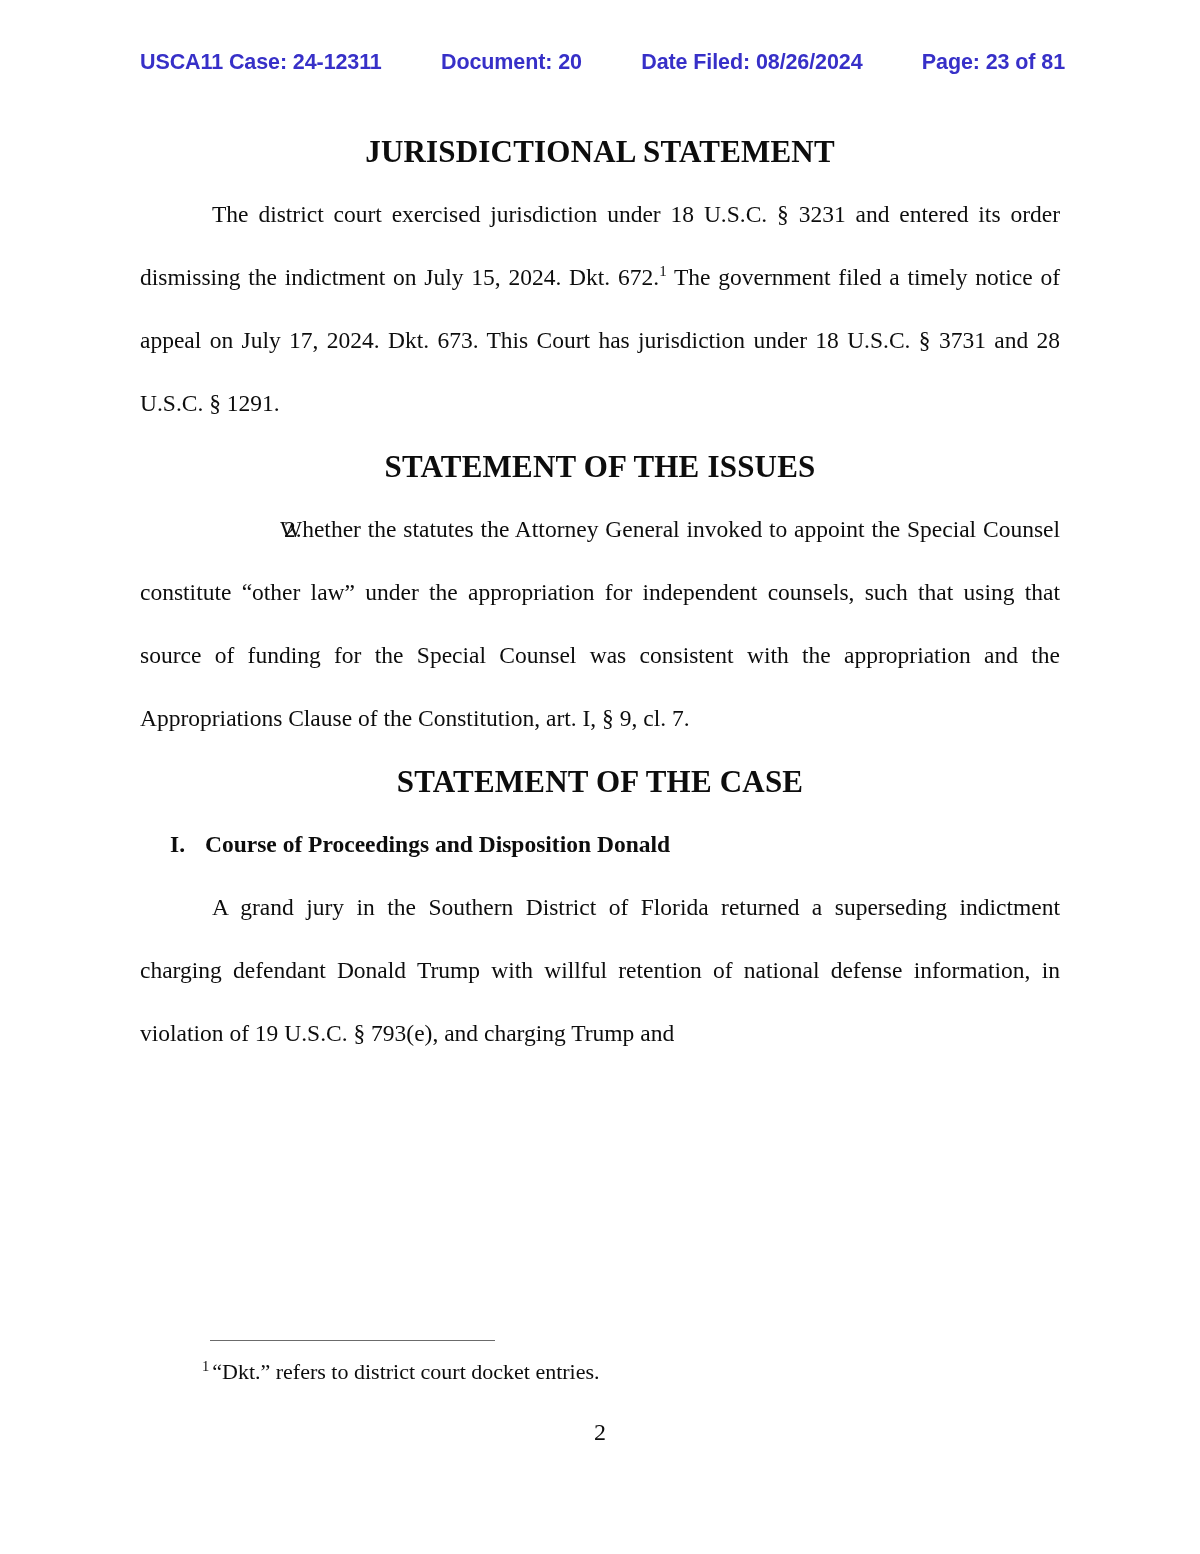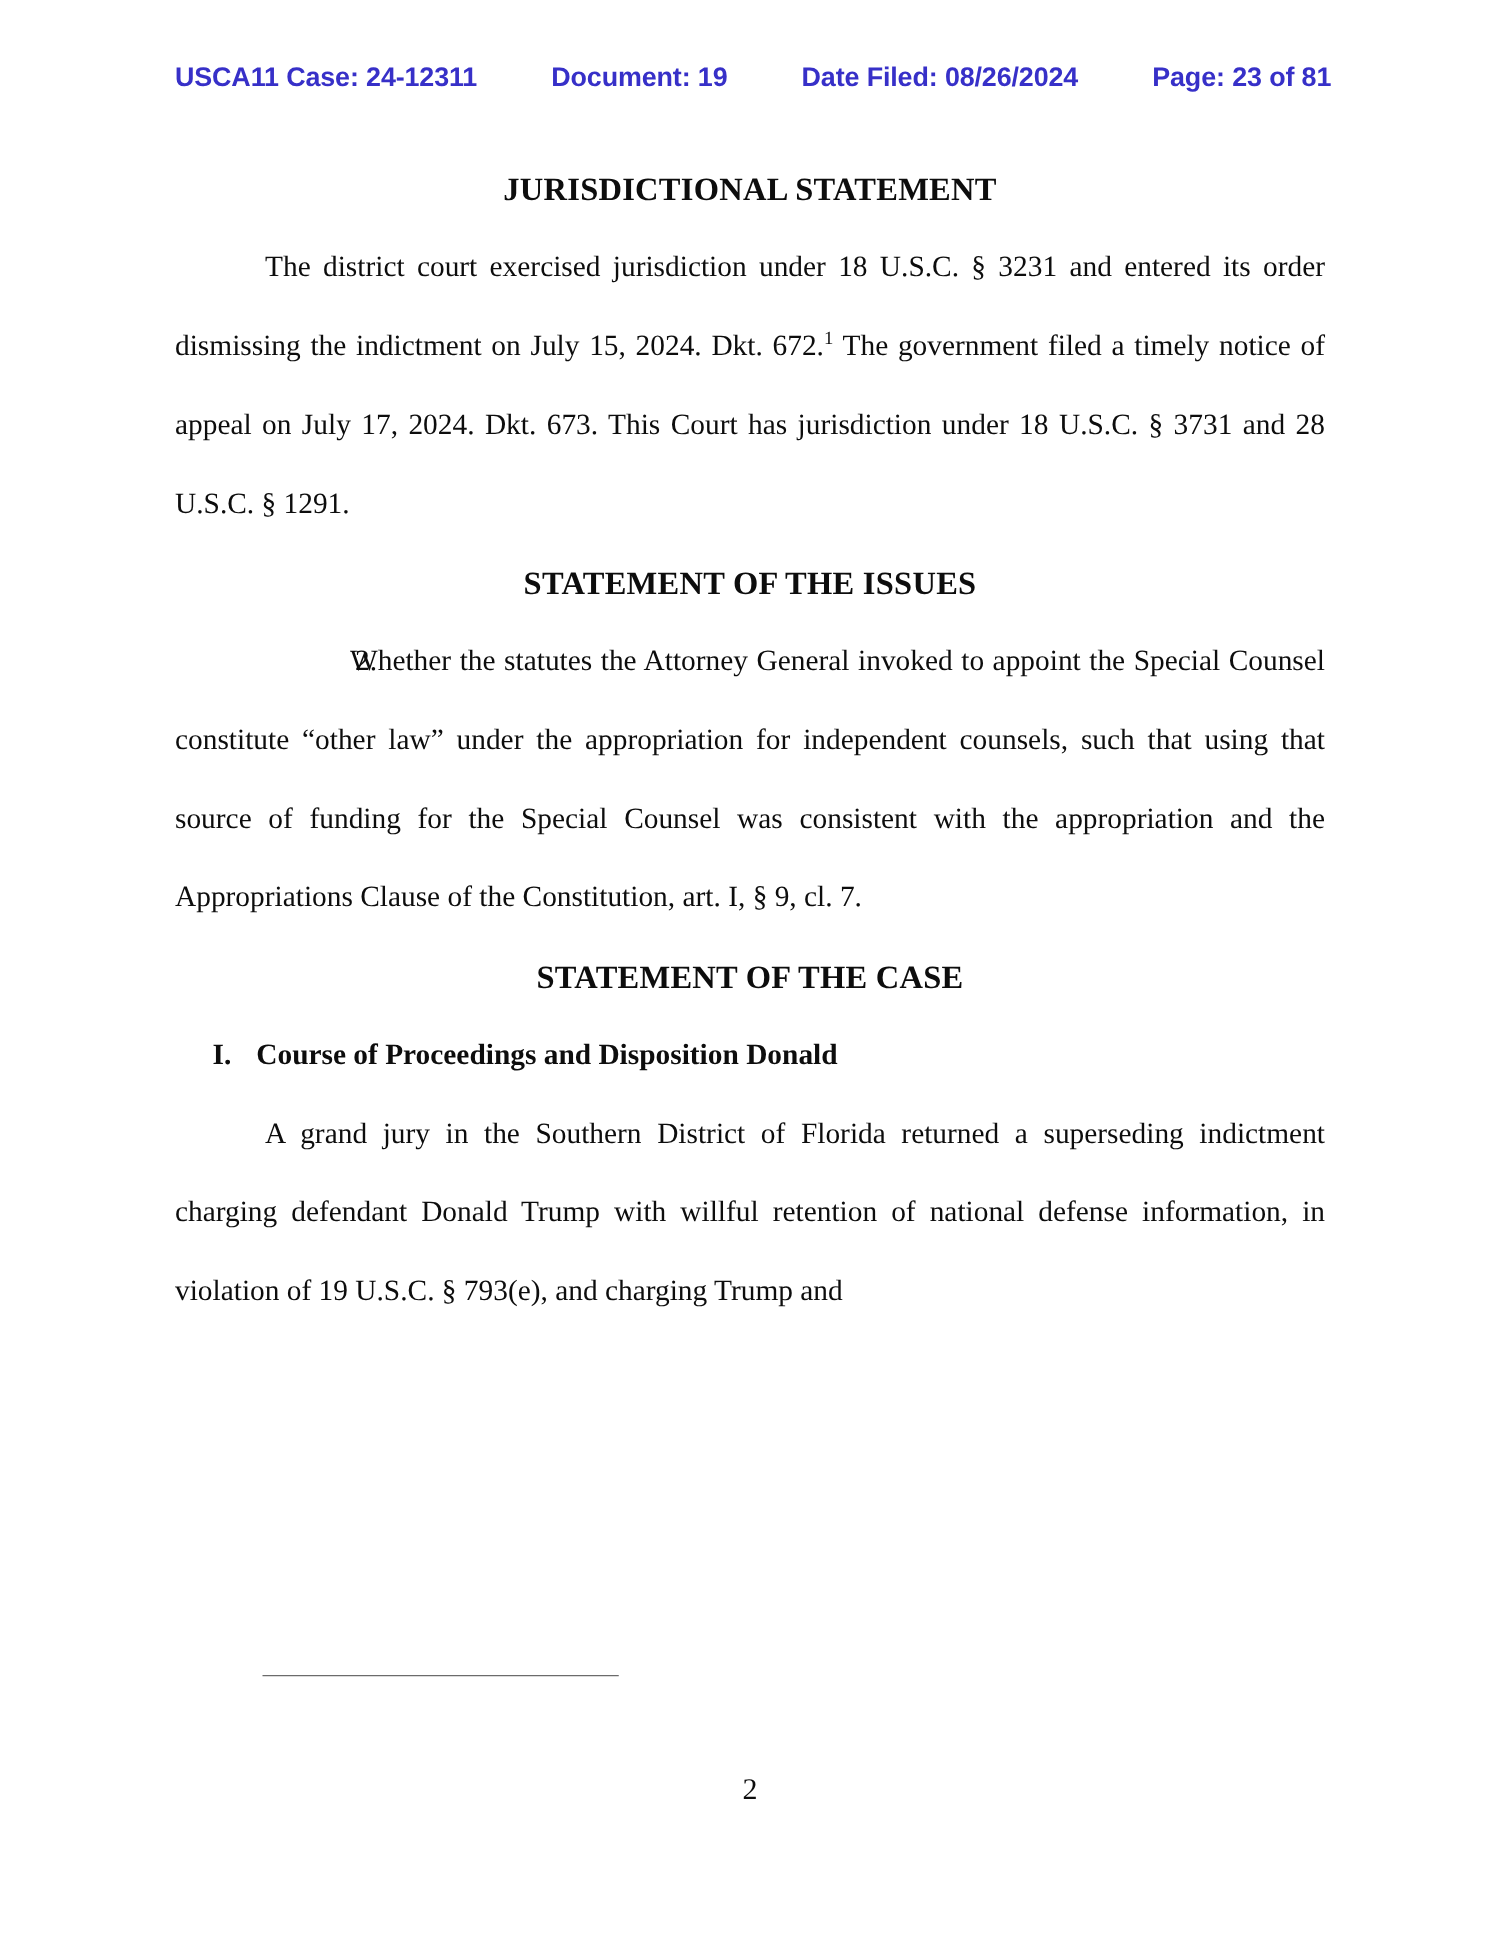--- a/index.html
+++ b/index.html
@@ -43,21 +43,21 @@
 
   
   .content {
     position: absolute;
     top: 120px;
     left: 140px;
     width: 920px;
   }
 
   h2.section-heading {
-    font-size: 26px;
+    font-size: 31px;
     font-weight: 700;
     text-align: center;
     margin: 0;
     padding: 0;
     line-height: 63px;
     letter-spacing: 0.2px;
   }
 
   p.body-para {
     font-size: 23.5px;
@@ -145,21 +145,21 @@
     line-height: 34px;
   }
 </style>
 </head>
 <body>
 
 <div class="page">
 
   <div class="ecf-header">
     <span class="seg">USCA11 Case: 24-12311</span>
-    <span class="seg">Document: 19</span>
+    <span class="seg">Document: 20</span>
     <span class="seg">Date Filed: 08/26/2024</span>
     <span class="seg">Page: 23 of 81</span>
   </div>
 
   <div class="content">
 
     <h2 class="section-heading">JURISDICTIONAL STATEMENT</h2>
 
     <p class="body-para indent-first last-line-left"><span>The district court exercised jurisdiction under 18 U.S.C. § 3231 and entered its order dismissing the indictment on July 15, 2024.  Dkt. 672.</span><sup class="fn-ref">1</sup><span>  The government filed a timely notice of appeal on July 17, 2024.  Dkt. 673.  This Court has jurisdiction under 18 U.S.C. § 3731 and 28 U.S.C. § 1291.</span></p>
 
@@ -171,17 +171,18 @@
     <h2 class="section-heading">STATEMENT OF THE CASE</h2>
 
     <h3 class="subsection-heading"><span class="roman">I.</span><span>Course of Proceedings and Disposition Donald</span></h3>
 
     <p class="body-para indent-first">A grand jury in the Southern District of Florida returned a superseding indictment charging defendant Donald Trump with willful retention of national defense information, in violation of 19 U.S.C. § 793(e), and charging Trump and</p>
 
   </div>
 
   <div class="footnote-block">
     <hr class="footnote-rule">
+    <p class="footnote-text"><sup>1</sup><span>“Dkt.” refers to district court docket entries.</span></p>
   </div>
 
   <div class="page-number">2</div>
 
 </div>
 
 </body></html>

